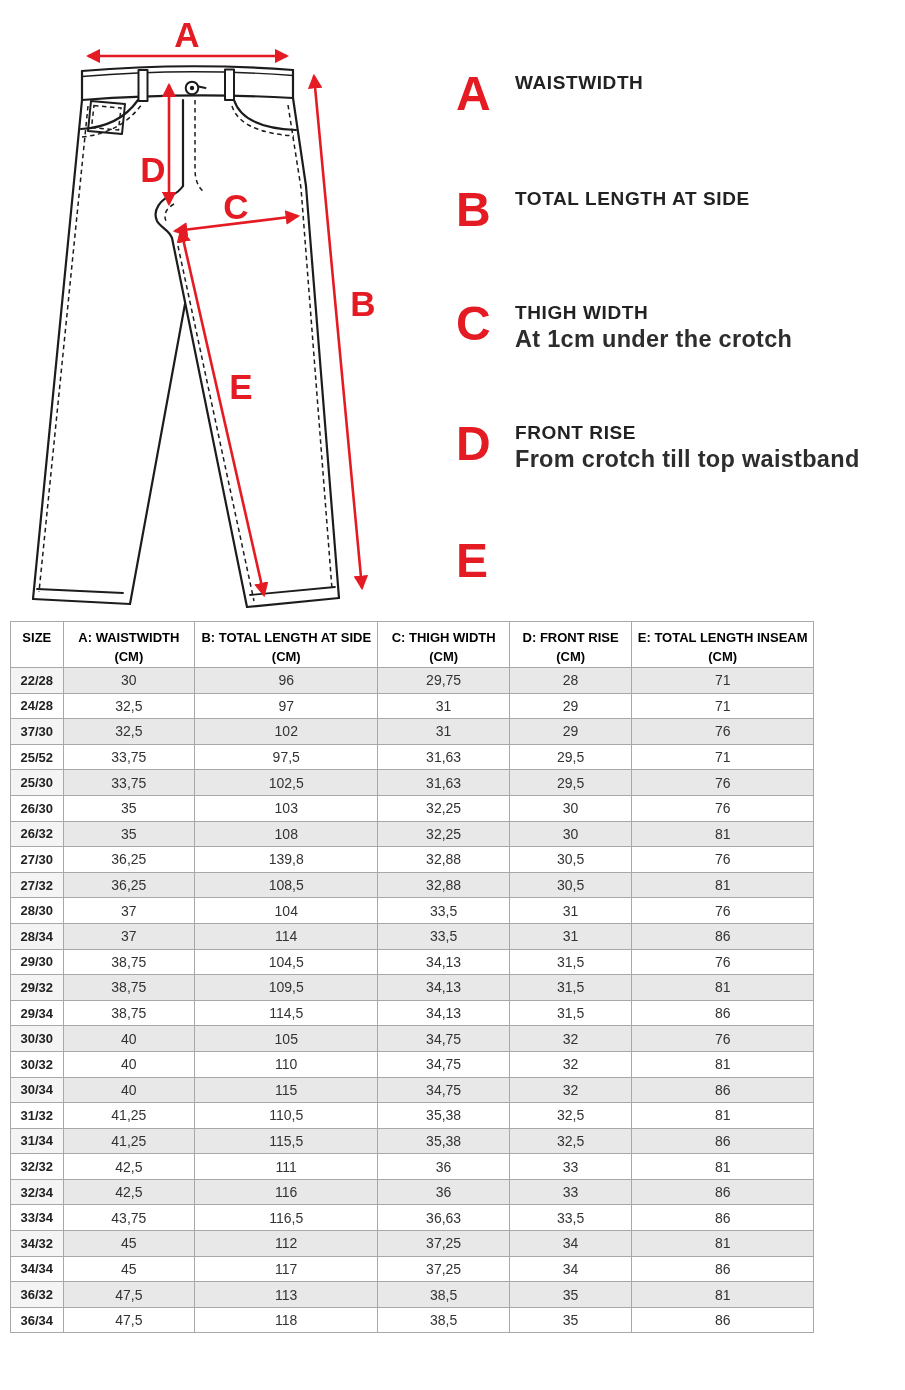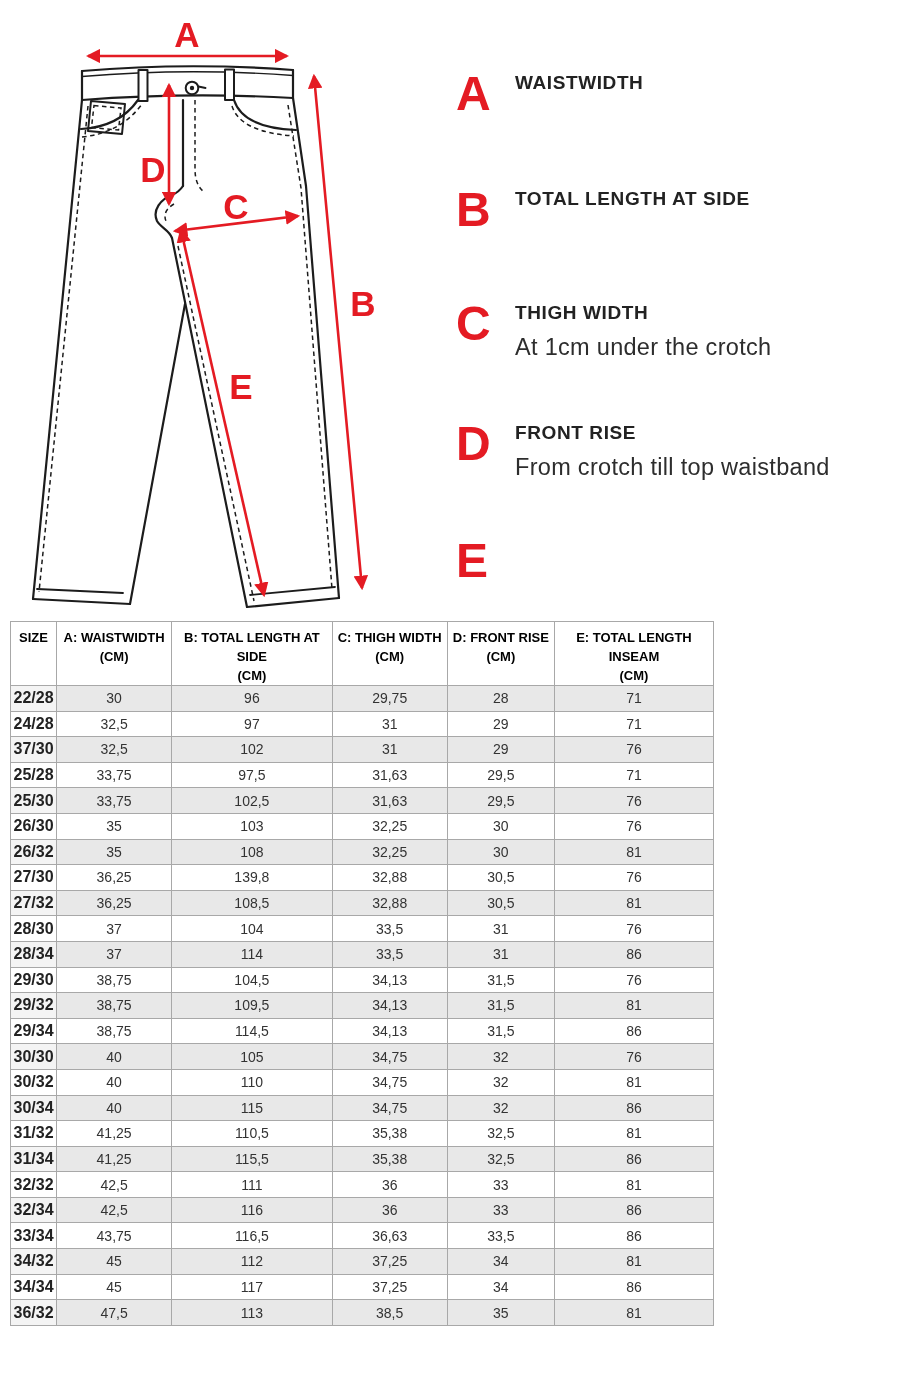--- a/index.html
+++ b/index.html
@@ -21,42 +21,42 @@
   .legend-row:nth-of-type(5) { top:533px; }
   .legend-letter {
     width:59px; flex:0 0 59px; font-size:48px; font-weight:bold; line-height:1;
     color:#e41b23; margin-top:4px;
   }
   .legend-title {
     font-size:19px; font-weight:bold; color:#222222; letter-spacing:0.6px;
     line-height:1.12; padding-top:6px; white-space:nowrap;
   }
   .legend-sub {
-    font-size:23.5px; font-weight:normal; color:#2d2d2d; letter-spacing:0.3px;
-    margin-top:11px; white-space:nowrap;
+    font-size:23.5px; font-weight:bold; color:#2d2d2d; letter-spacing:0.3px;
+    margin-top:3px; white-space:nowrap;
   }
 
   
-  .table-wrap { position:absolute; left:10px; top:621px; width:704px; }
+  .table-wrap { position:absolute; left:10px; top:621px; width:804px; }
   table.size-table {
     width:100%; border-collapse:collapse; table-layout:fixed;
   }
   .size-table th, .size-table td {
     border:1px solid #a8a8a8; text-align:center; overflow:hidden;
   }
   .size-table thead th {
     height:46px; vertical-align:top; padding-top:6px;
     font-size:13px; font-weight:bold; color:#000; line-height:19px;
     background:#ffffff;
   }
   .size-table tbody tr { height:25.6px; }
   .size-table tbody td {
     font-size:14px; color:#333333; vertical-align:middle; background:#ffffff;
   }
-  .size-table tbody td.size-cell { font-size:16px; font-weight:bold; color:#222222; }
+  .size-table tbody td.size-cell { font-size:13px; font-weight:bold; color:#222222; }
   .size-table tbody tr:nth-child(odd) td { background:#e8e8e8; }
   .size-table tbody tr:nth-child(odd) td.size-cell { background:#f4f4f4; }
 </style>
 </head>
 <body>
 
 <div class="top-section">
 
   <svg class="diagram-svg" width="440" height="621" viewBox="0 0 440 621" xmlns="http://www.w3.org/2000/svg">
     <defs>
@@ -230,21 +230,21 @@
         </tr>
         <tr>
           <td class="size-cell">37/30</td>
           <td class="value-cell">32,5</td>
           <td class="value-cell">102</td>
           <td class="value-cell">31</td>
           <td class="value-cell">29</td>
           <td class="value-cell">76</td>
         </tr>
         <tr>
-          <td class="size-cell">25/28</td>
+          <td class="size-cell">25/52</td>
           <td class="value-cell">33,75</td>
           <td class="value-cell">97,5</td>
           <td class="value-cell">31,63</td>
           <td class="value-cell">29,5</td>
           <td class="value-cell">71</td>
         </tr>
         <tr>
           <td class="size-cell">25/30</td>
           <td class="value-cell">33,75</td>
           <td class="value-cell">102,5</td>
@@ -405,15 +405,23 @@
           <td class="value-cell">86</td>
         </tr>
         <tr>
           <td class="size-cell">36/32</td>
           <td class="value-cell">47,5</td>
           <td class="value-cell">113</td>
           <td class="value-cell">38,5</td>
           <td class="value-cell">35</td>
           <td class="value-cell">81</td>
         </tr>
+        <tr>
+          <td class="size-cell">36/34</td>
+          <td class="value-cell">47,5</td>
+          <td class="value-cell">118</td>
+          <td class="value-cell">38,5</td>
+          <td class="value-cell">35</td>
+          <td class="value-cell">86</td>
+        </tr>
       </tbody>
   </table>
 </div>
 
 </body></html>

